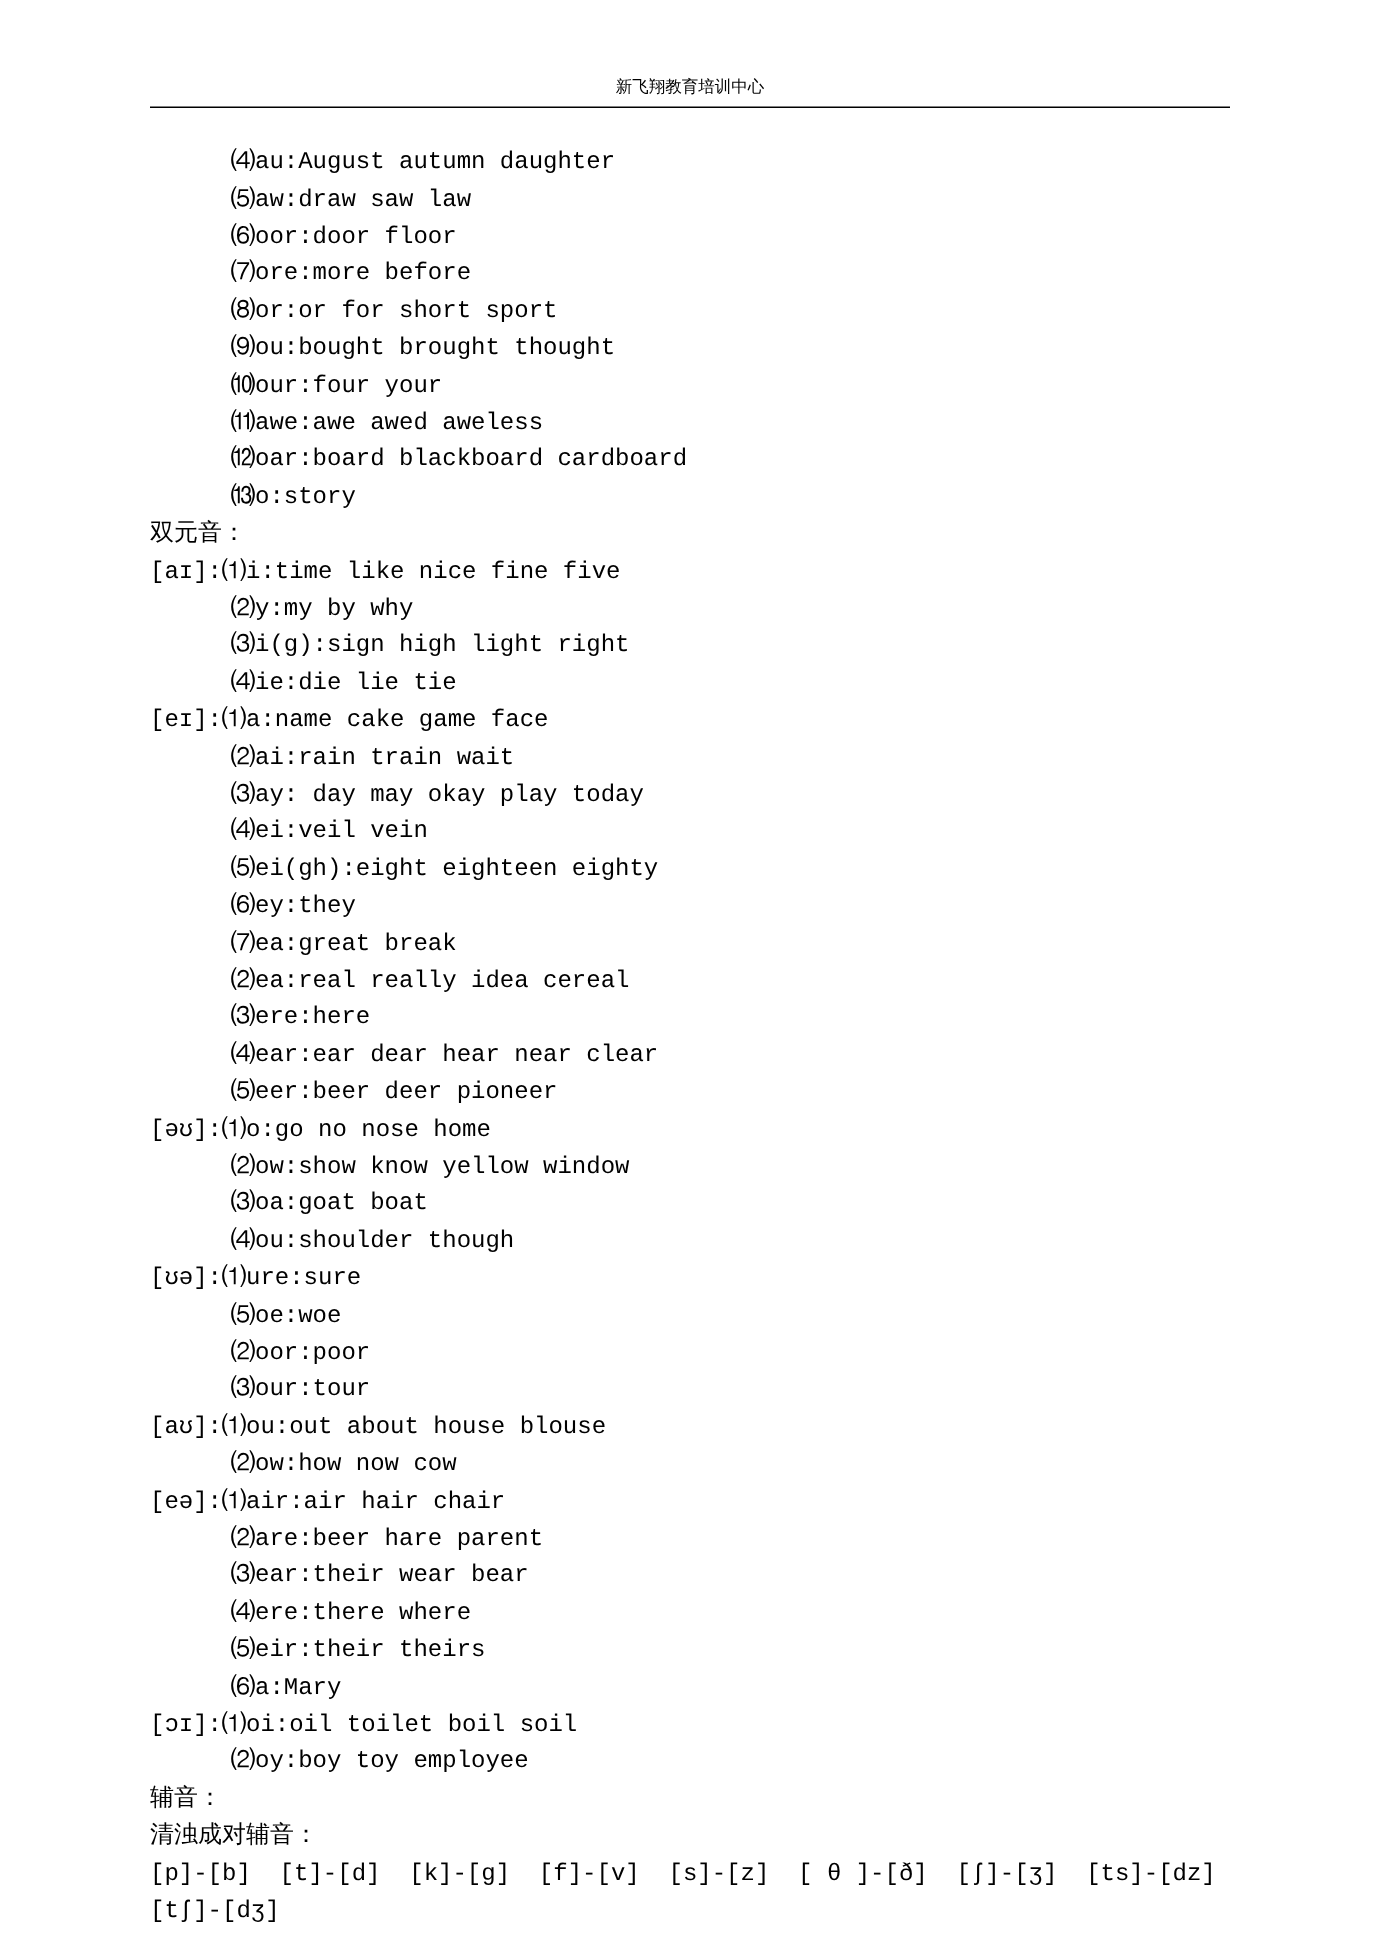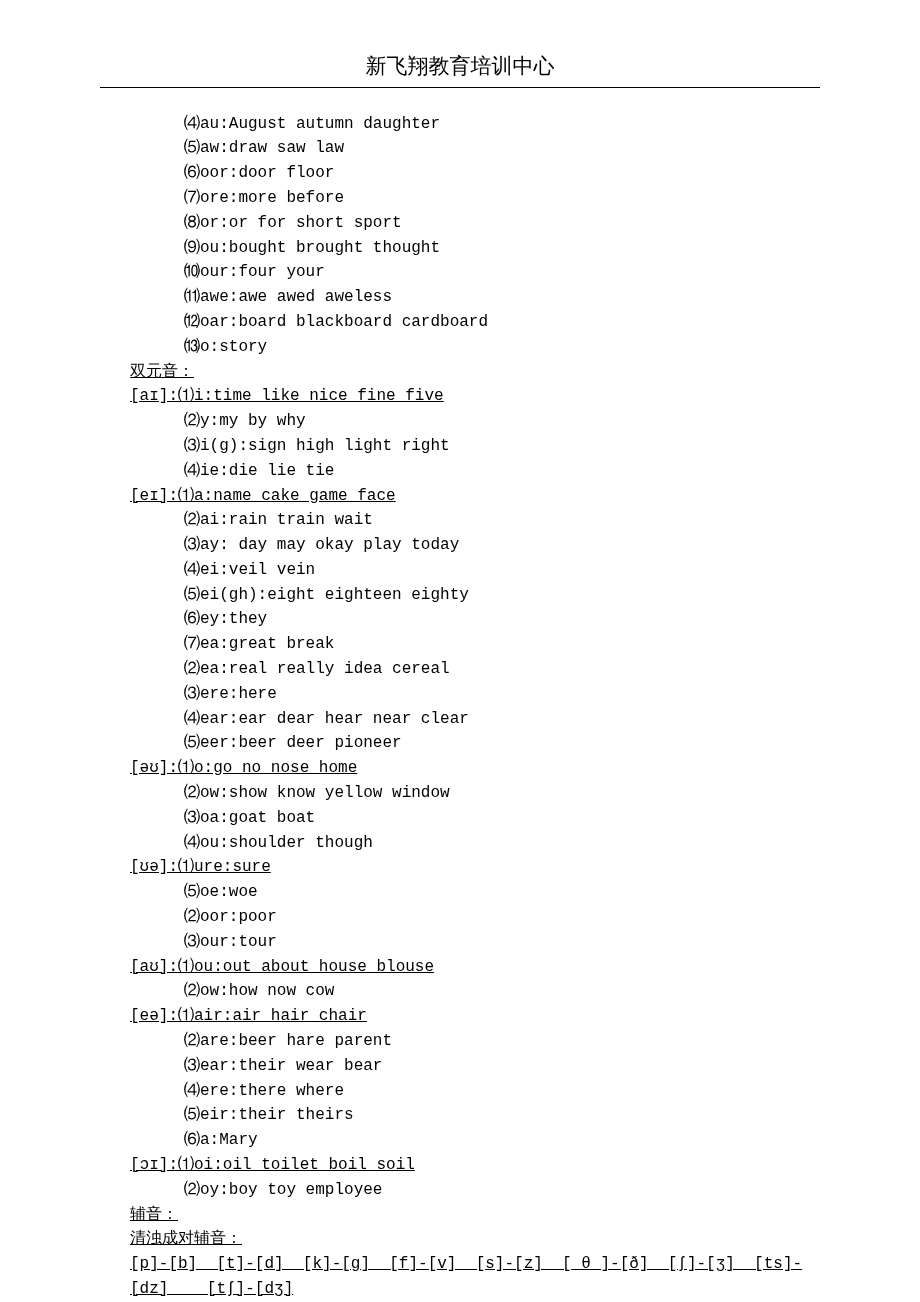--- a/index.html
+++ b/index.html
@@ -14,39 +14,37 @@
   .page {
     width: 920px;
     min-height: 1302px;
     margin: 0 auto;
     padding: 50px 100px 50px 100px;
     box-sizing: border-box;
     position: relative;
   }
   .header {
     text-align: center;
-    font-size: 21px;
+    font-size: 11px;
     margin-bottom: 4px;
   }
   .hr-line {
     border: none;
     border-top: 1px solid #000;
     margin: 0 0 24px 0;
   }
   .text-line {
     white-space: pre-wrap;
     font-family: "SimSun", "Courier New", monospace;
-    margin-left: 30px;
   }
   .indent1 {
     padding-left: 54px;
   }
   .indent0 {
     padding-left: 0;
-    text-decoration: underline;
   }
 </style>
 </head>
 <body>
 
 <div class="page">
   <div class="header">新飞翔教育培训中心</div>
   <hr class="hr-line">
   <div id="content">
       <div class="text-line indent1">⑷au:August autumn daughter</div>

